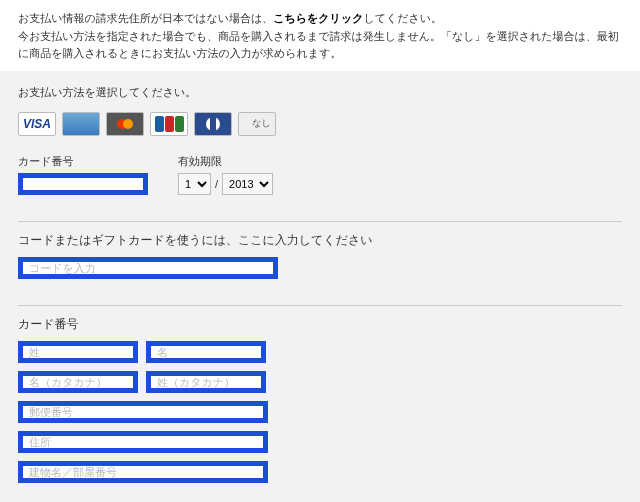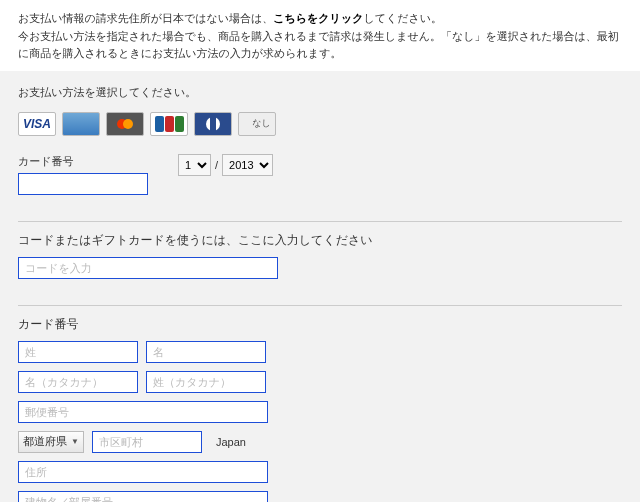--- a/index.html
+++ b/index.html
@@ -69,21 +69,21 @@
     gap: 30px;
     margin-bottom: 16px;
   }
   .field-col label {
     display: block;
     font-size: 11px;
     color: #333;
     margin-bottom: 4px;
   }
   input[type=text] {
-    border: 1px solid #1d4ed8;
+    border: 5px solid #1d4ed8;
     background: #fff;
     height: 22px;
     padding: 2px 6px;
     font-size: 11px;
     color: #333;
   }
   input[type=text]::placeholder { color: #bbb; }
   .card-number { width: 130px; border:1px solid #7aa7d6; }
   .exp-group { display:flex; align-items:center; gap:4px;}
   select {
@@ -154,20 +154,21 @@
       </div>
     <div class="card-chip none">なし</div>
   </div>
 
   <div class="field-row">
     <div class="field-col">
       <label>カード番号</label>
       <input type="text" class="card-number" style="">
     </div>
     <div class="field-col">
+      <label>有効期限</label>
       <div class="exp-group">
         <select><option>1</option></select>
         <span>/</span>
         <select><option>2013</option></select>
       </div>
     </div>
   </div>
 
   <hr class="divider">
 
@@ -183,28 +184,20 @@
     <input type="text" class="w120" placeholder="名" style="">
   </div>
   <div class="addr-row">
     <input type="text" class="w120" placeholder="名（カタカナ）" style="">
     <input type="text" class="w120" placeholder="姓（カタカナ）" style="">
   </div>
   <div class="addr-row">
     <input type="text" class="w250" placeholder="郵便番号" style="">
   </div>
   <div class="addr-row">
-    <div class="pref">
-      <span>都道府県</span>
-        <span class="arrow">▼</span>
-    </div>
-    <input type="text" class="w110" placeholder="市区町村" style="">
-    <span class="country-lbl">Japan</span>
-  </div>
-  <div class="addr-row">
     <input type="text" class="w250" placeholder="住所" style="">
   </div>
   <div class="addr-row">
     <input type="text" class="w250" placeholder="建物名／部屋番号" style="">
   </div>
   
 
 </div>
 
 </body></html>

